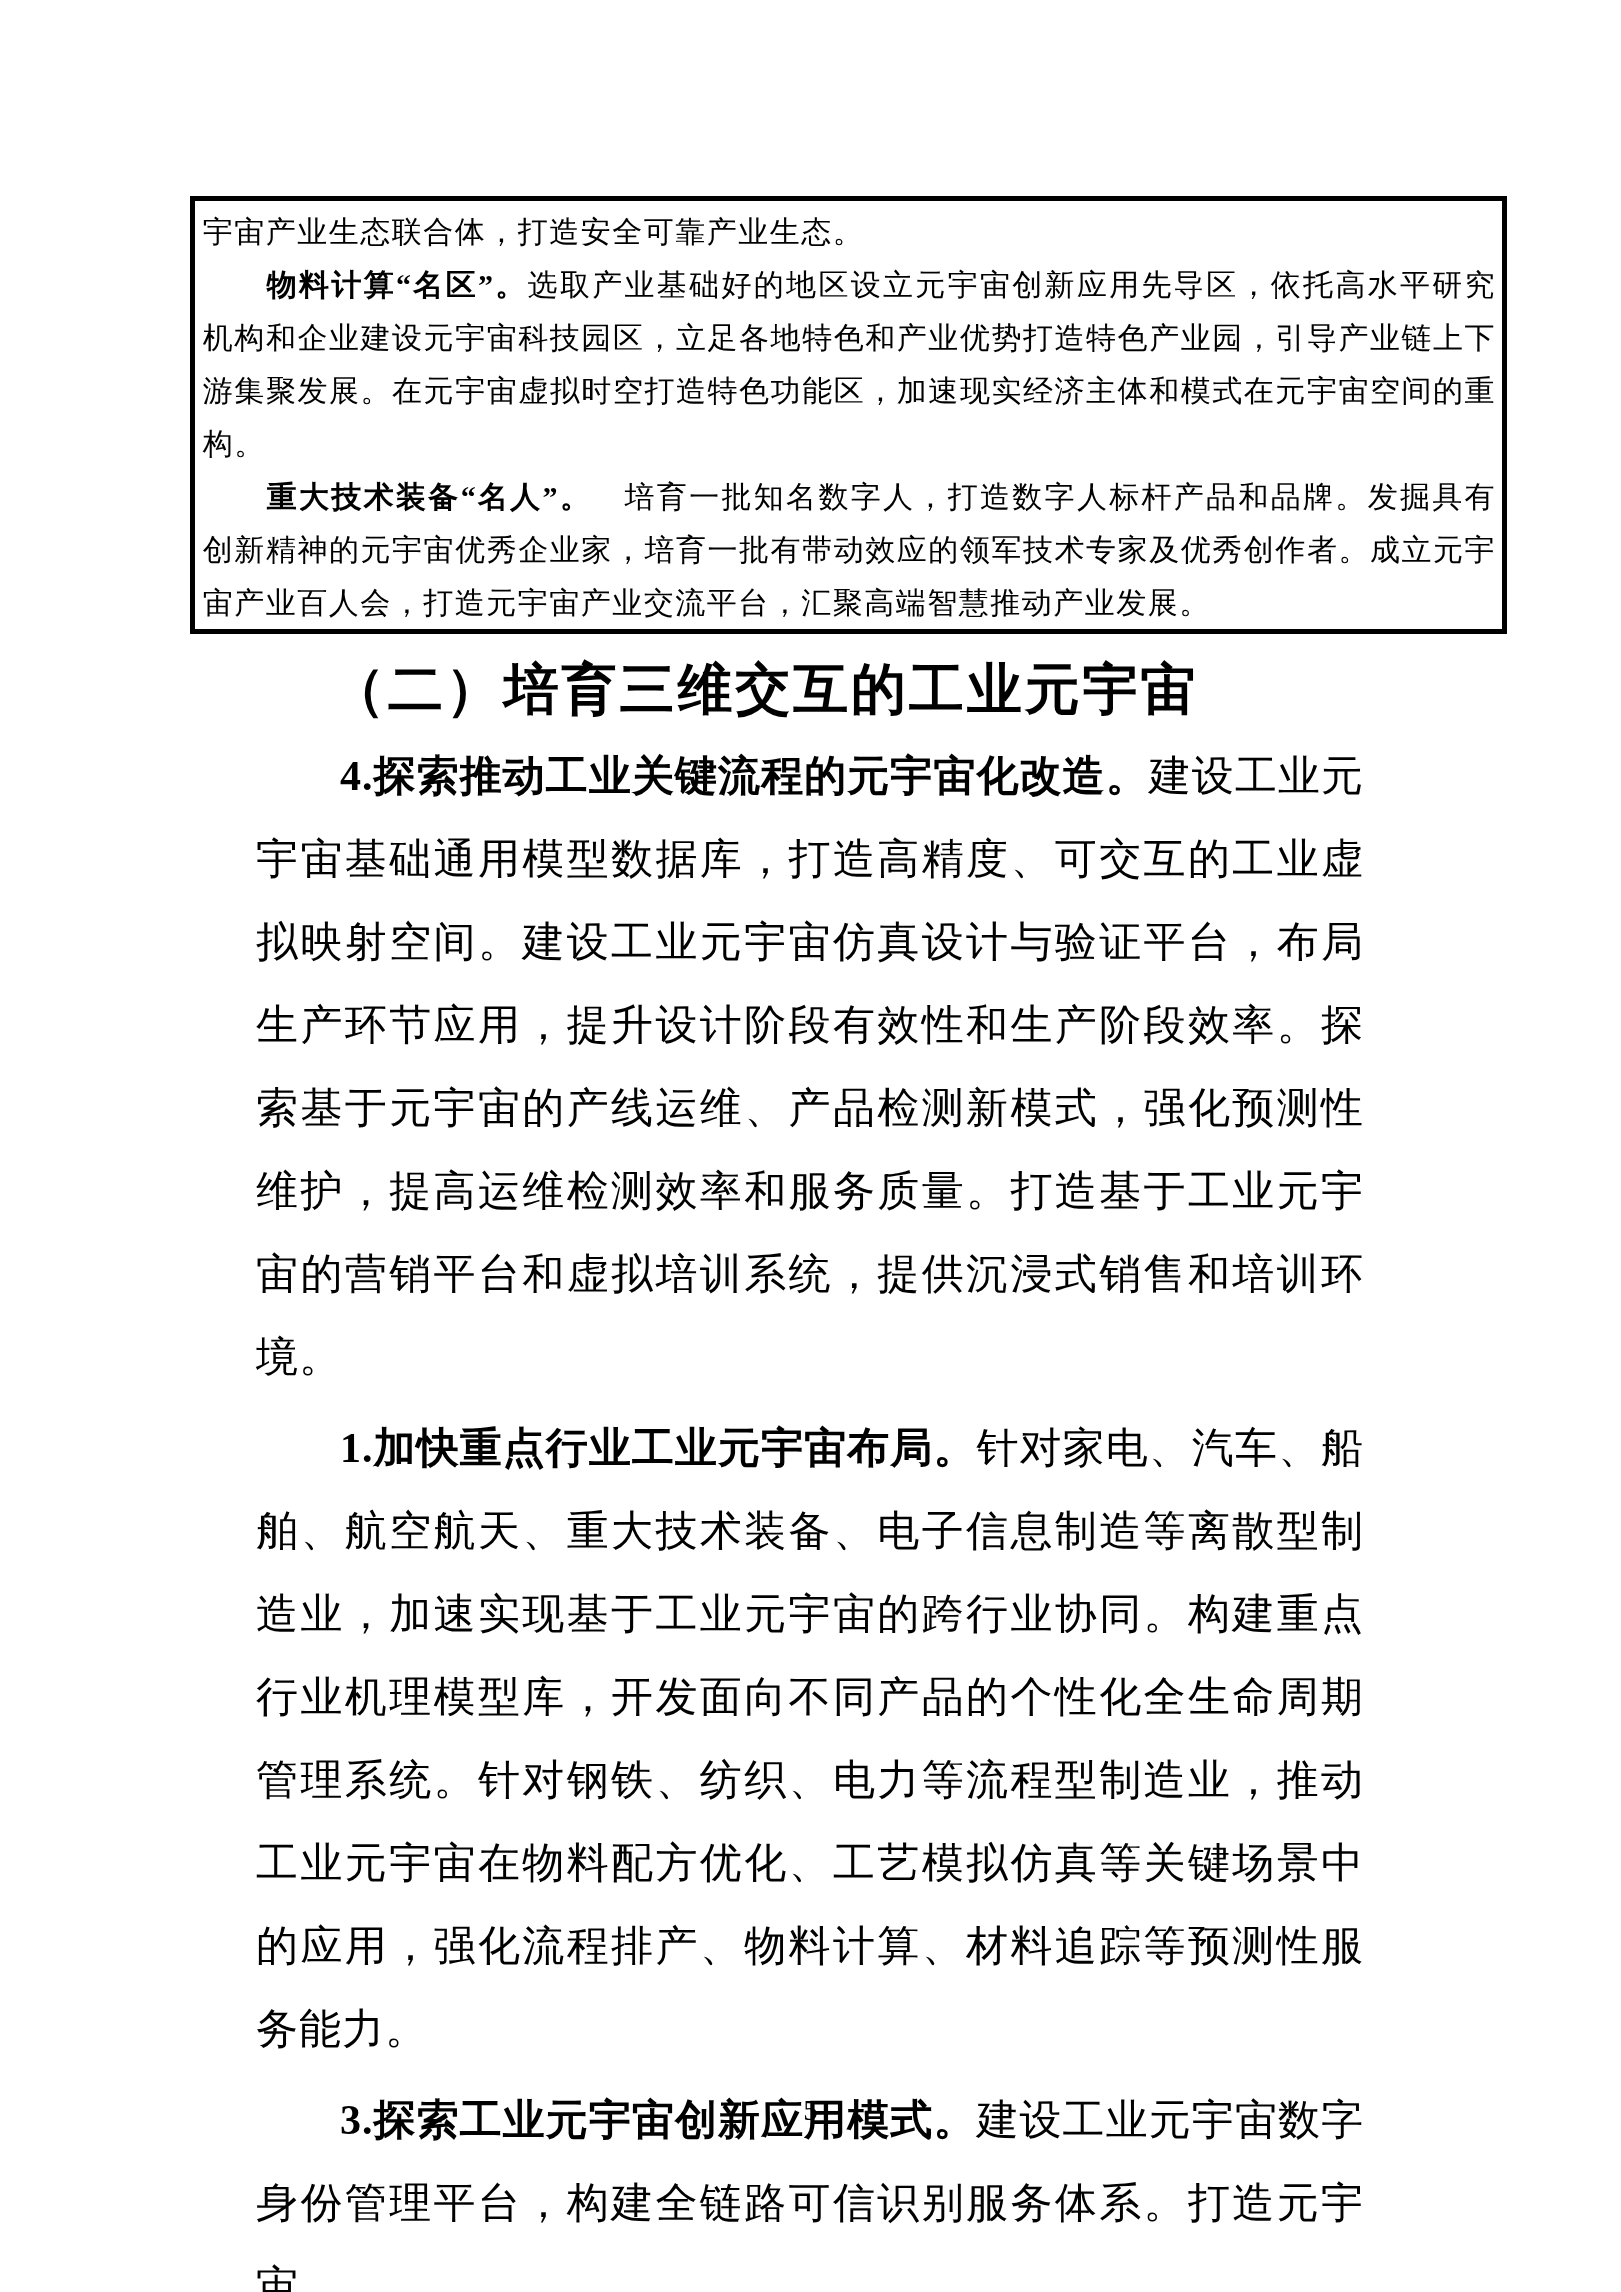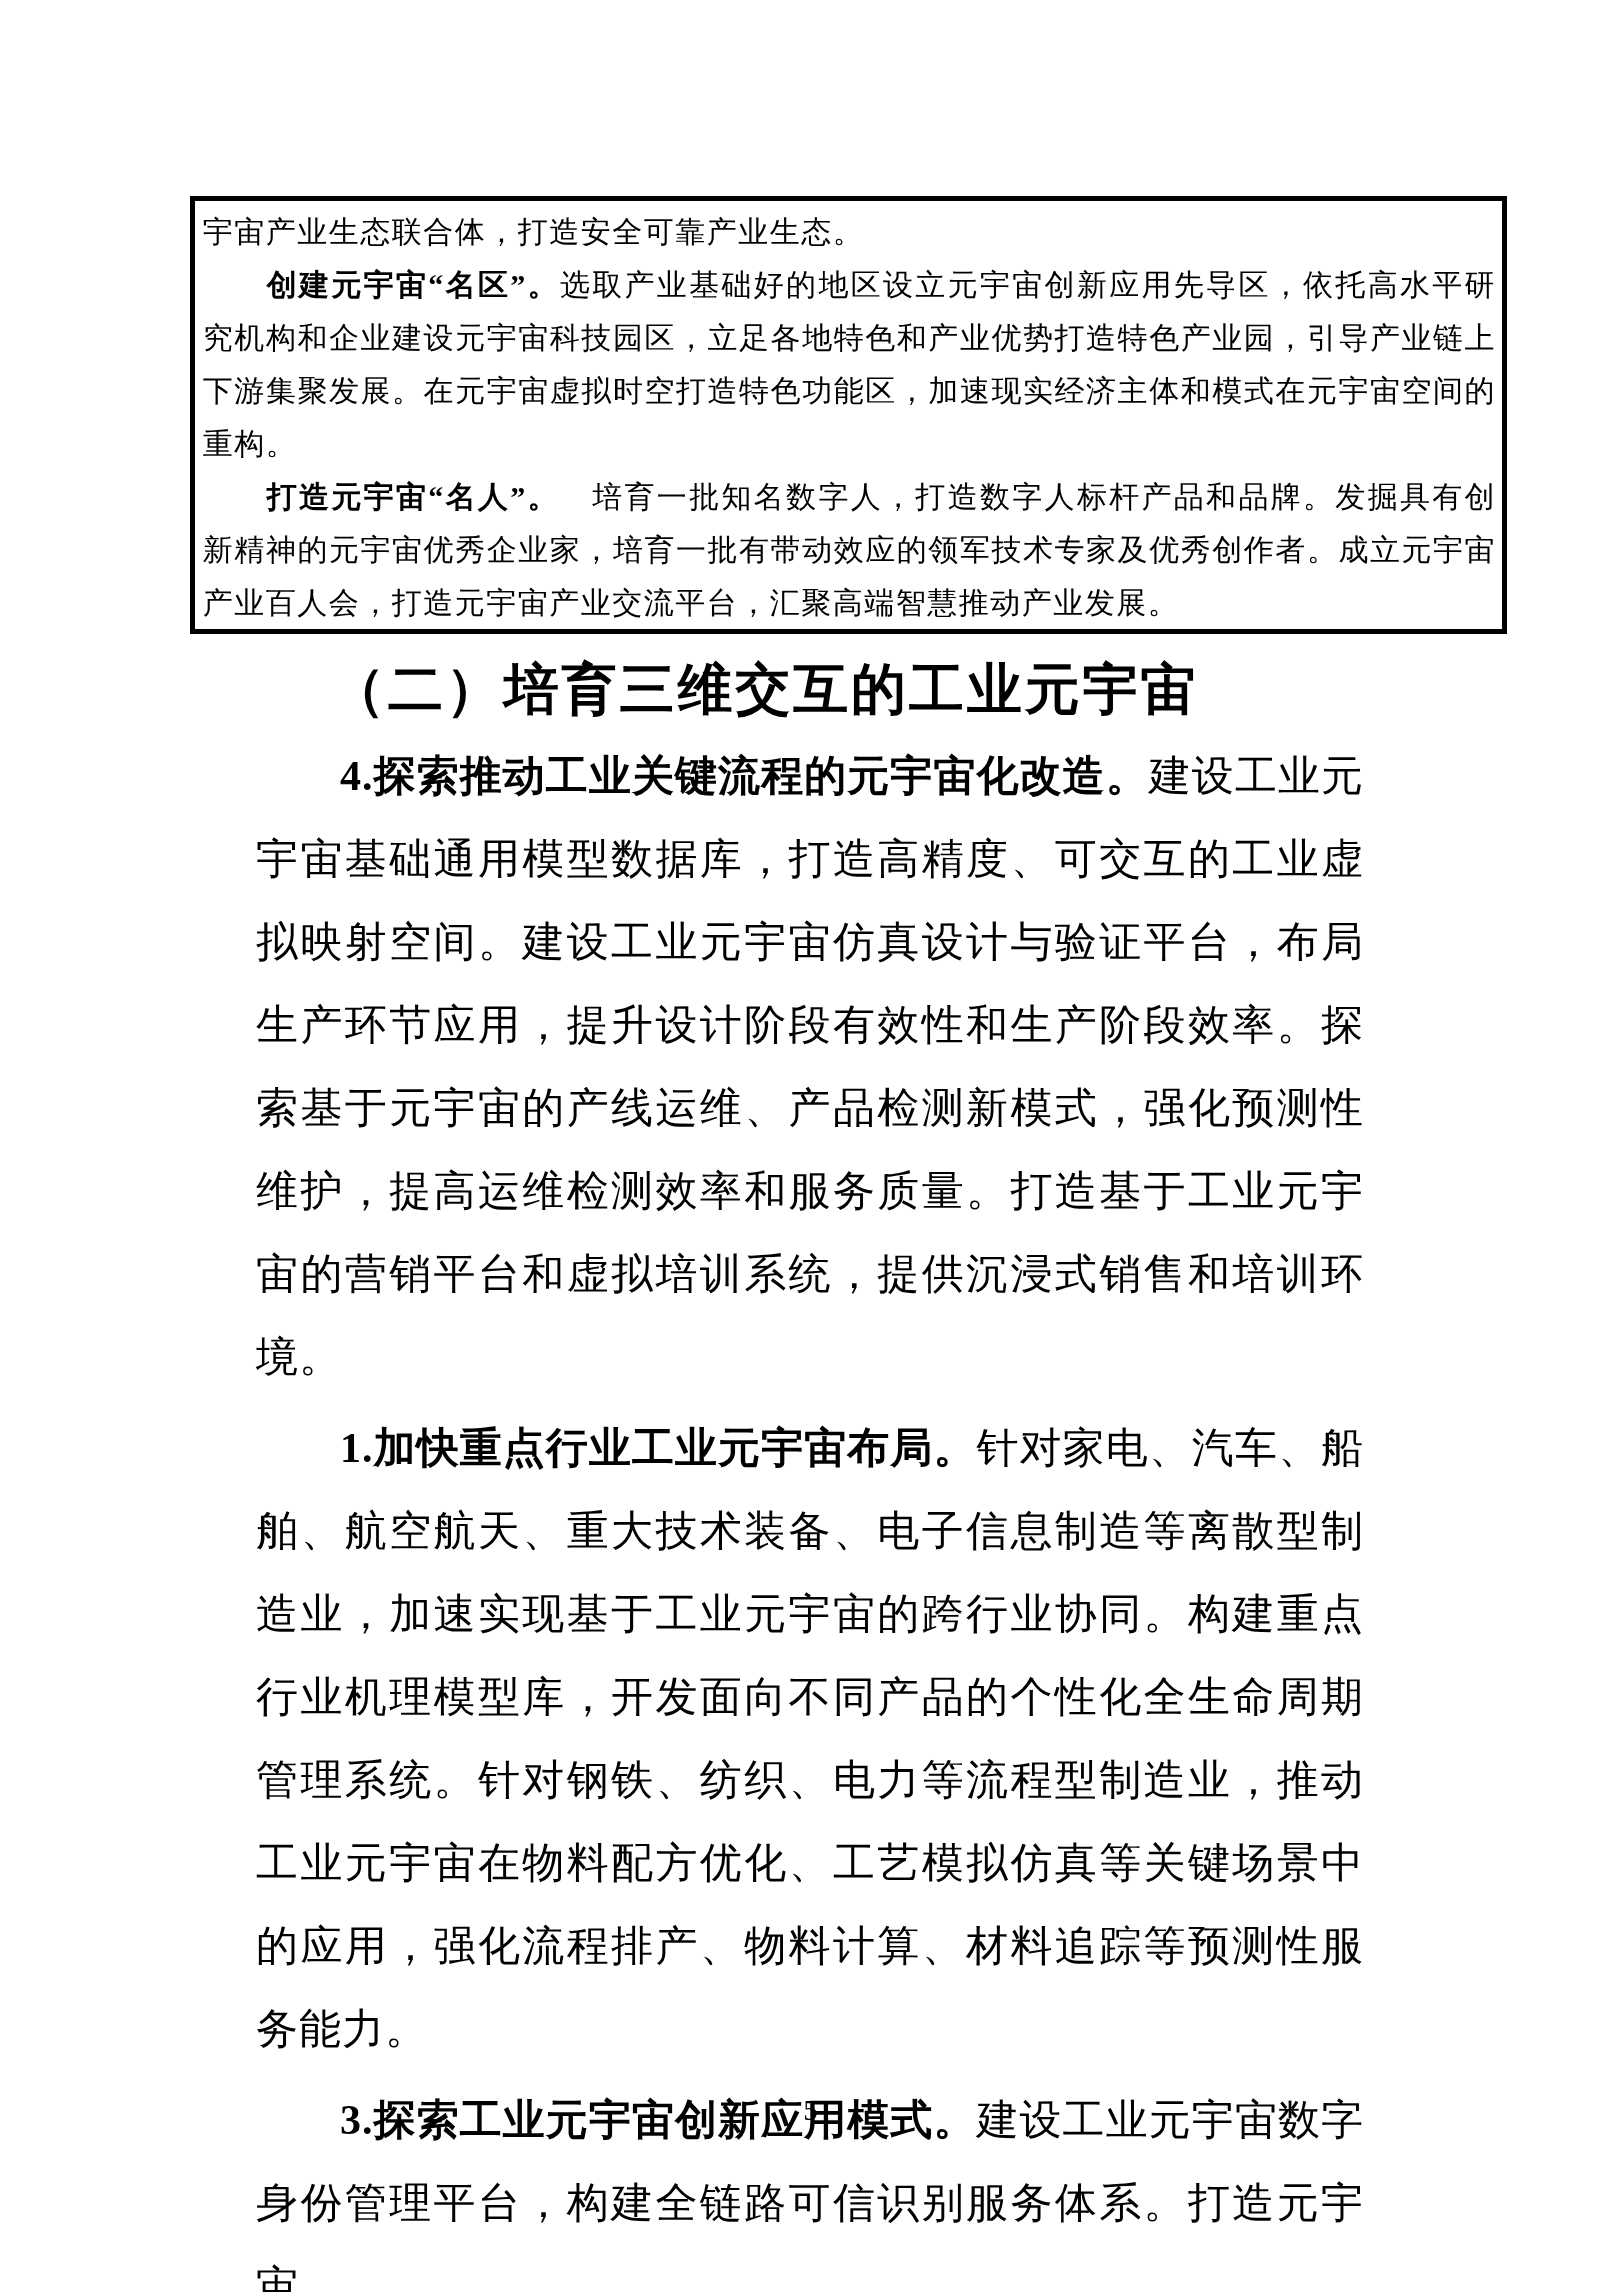--- a/index.html
+++ b/index.html
@@ -37,22 +37,22 @@
     text-align:center;font-size:29px;letter-spacing:0;
   }
 </style>
 </head>
 <body>
 
 <div class="page">
 
   <div class="intro-box">
     <p class="continuation"><span>宇宙产业生态联合体，打造安全可靠产业生态。</span></p>
-    <p><b class="lead">创建元宇宙“名区”。</b><span>选取产业基础好的地区设立元宇宙创新应用先导区，依托高水平研究机构和企业建设元宇宙科技园区，立足各地特色和产业优势打造特色产业园，引导产业链上下游集聚发展。在元宇宙虚拟时空打造特色功能区，加速现实经济主体和模式在元宇宙空间的重构。</span></p>
-    <p><b class="lead">打造元宇宙“名人”。</b><span>　培育一批知名数字人，打造数字人标杆产品和品牌。发掘具有创新精神的元宇宙优秀企业家，培育一批有带动效应的领军技术专家及优秀创作者。成立元宇宙产业百人会，打造元宇宙产业交流平台，汇聚高端智慧推动产业发展。</span></p>
+    <p><b class="lead">物料计算“名区”。</b><span>选取产业基础好的地区设立元宇宙创新应用先导区，依托高水平研究机构和企业建设元宇宙科技园区，立足各地特色和产业优势打造特色产业园，引导产业链上下游集聚发展。在元宇宙虚拟时空打造特色功能区，加速现实经济主体和模式在元宇宙空间的重构。</span></p>
+    <p><b class="lead">重大技术装备“名人”。</b><span>　培育一批知名数字人，打造数字人标杆产品和品牌。发掘具有创新精神的元宇宙优秀企业家，培育一批有带动效应的领军技术专家及优秀创作者。成立元宇宙产业百人会，打造元宇宙产业交流平台，汇聚高端智慧推动产业发展。</span></p>
   </div>
 
   <div class="section-heading">（二）培育三维交互的工业元宇宙</div>
 
   <div class="body-text">
     <p><b class="lead">4.探索推动工业关键流程的元宇宙化改造。</b><span>建设工业元宇宙基础通用模型数据库，打造高精度、可交互的工业虚拟映射空间。建设工业元宇宙仿真设计与验证平台，布局生产环节应用，提升设计阶段有效性和生产阶段效率。探索基于元宇宙的产线运维、产品检测新模式，强化预测性维护，提高运维检测效率和服务质量。打造基于工业元宇宙的营销平台和虚拟培训系统，提供沉浸式销售和培训环境。</span></p>
     <p><b class="lead">1.加快重点行业工业元宇宙布局。</b><span>针对家电、汽车、船舶、航空航天、重大技术装备、电子信息制造等离散型制造业，加速实现基于工业元宇宙的跨行业协同。构建重点行业机理模型库，开发面向不同产品的个性化全生命周期管理系统。针对钢铁、纺织、电力等流程型制造业，推动工业元宇宙在物料配方优化、工艺模拟仿真等关键场景中的应用，强化流程排产、物料计算、材料追踪等预测性服务能力。</span></p>
     <p><b class="lead">3.探索工业元宇宙创新应用模式。</b><span>建设工业元宇宙数字身份管理平台，构建全链路可信识别服务体系。打造元宇宙</span></p>
   </div>
 

